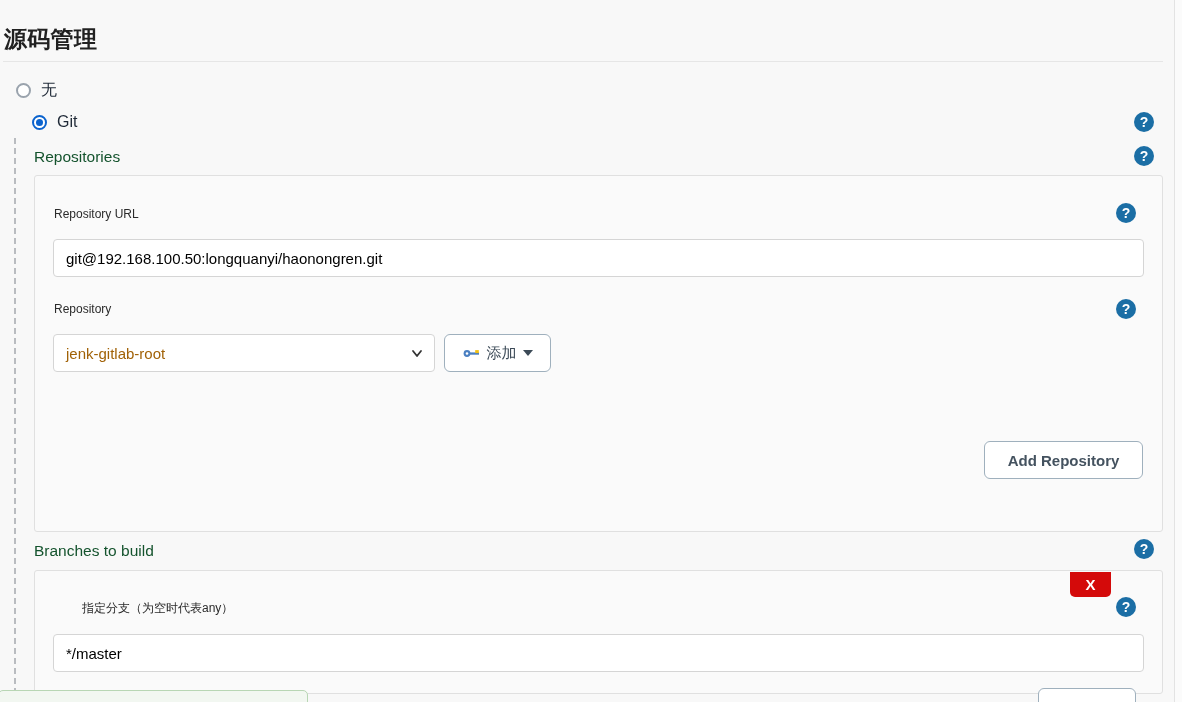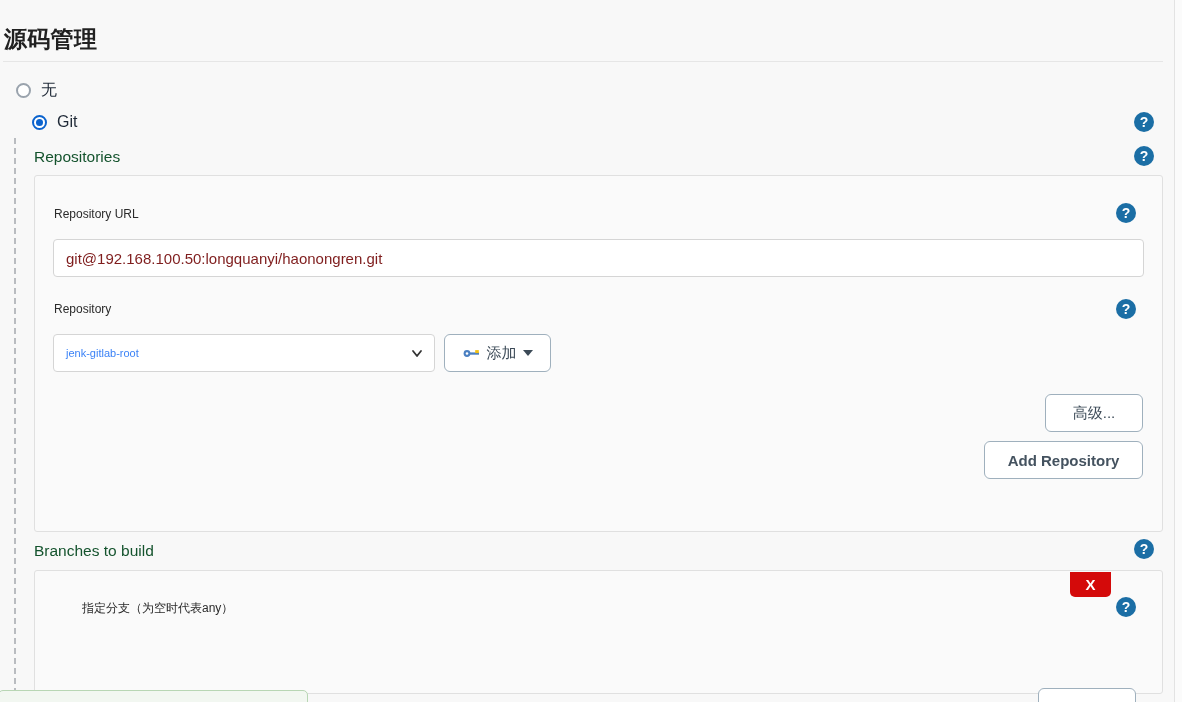--- a/index.html
+++ b/index.html
@@ -132,40 +132,40 @@
   }
 
   
   .text-input {
     position: absolute;
     background: #ffffff;
     border: 1px solid #d5d5d5;
     border-radius: 4px;
     font-family: "Liberation Sans", "DejaVu Sans", sans-serif;
     font-size: 15px;
-    color: #7f1d1d;
+    color: #000000;
     padding: 0 12px;
     outline: none;
   }
 
   
   .select-wrap {
     position: absolute;
   }
   .select-box {
     width: 100%;
     height: 100%;
     background: #ffffff;
     border: 1px solid #d5d5d5;
     border-radius: 4px;
     display: flex;
     align-items: center;
     padding: 0 12px;
-    font-size: 11px;
-    color: #3b82f6;
+    font-size: 15px;
+    color: #a16207;
   }
   .select-chevron {
     position: absolute;
     right: 12px;
     top: 50%;
     transform: translateY(-50%);
     width: 12px;
     height: 12px;
     pointer-events: none;
   }
@@ -280,39 +280,37 @@
     <svg class="key-icon" viewBox="0 0 18 12">
       <circle cx="4" cy="6.5" r="3.4" fill="#4a7fc1"></circle>
       <circle cx="4" cy="6.5" r="1.3" fill="#ffffff"></circle>
       <rect x="6.6" y="5.4" width="9.4" height="2.3" fill="#4a7fc1"></rect>
       <rect x="12.2" y="3.1" width="3.6" height="3.0" fill="#f2c014"></rect>
     </svg>
     <span>添加</span>
     <span class="caret"></span>
   </button>
 
-  <button class="btn" style="left:1045px; top:394px; width:98px; height:38px;">
-    <span>高级...</span>
-  </button>
 
   <button class="btn btn-bold" style="left:984px; top:441px; width:159px; height:38px;">
     <span>Add Repository</span>
   </button>
 
   <div class="section-label" style="left:34px; top:542px;">Branches to build</div>
   <div class="help-icon" style="left:1134px; top:539px;">?</div>
 
   <div class="panel" style="left:34px; top:570px; width:1129px; height:124px;"></div>
 
   <button class="btn-delete" style="left:1070px; top:572px; width:41px; height:25px;">X</button>
 
   <div class="help-icon" style="left:1116px; top:597px;">?</div>
 
   <div class="field-label" style="left:54px; top:600px;margin-left:28px;">指定分支（为空时代表any）</div>
 
+  <input class="text-input" style="left: 53px; top: 634px; width: 1091px; height: 38px;" value="*/master">
 
   <div class="panel-green" style="left:-2px; top:690px; width:310px; height:40px;"></div>
 
   <button class="btn" style="left:1038px; top:688px; width:98px; height:38px;"></button>
 
   <div class="right-divider"></div>
   <div class="right-gutter"></div>
 
 </div>
 

